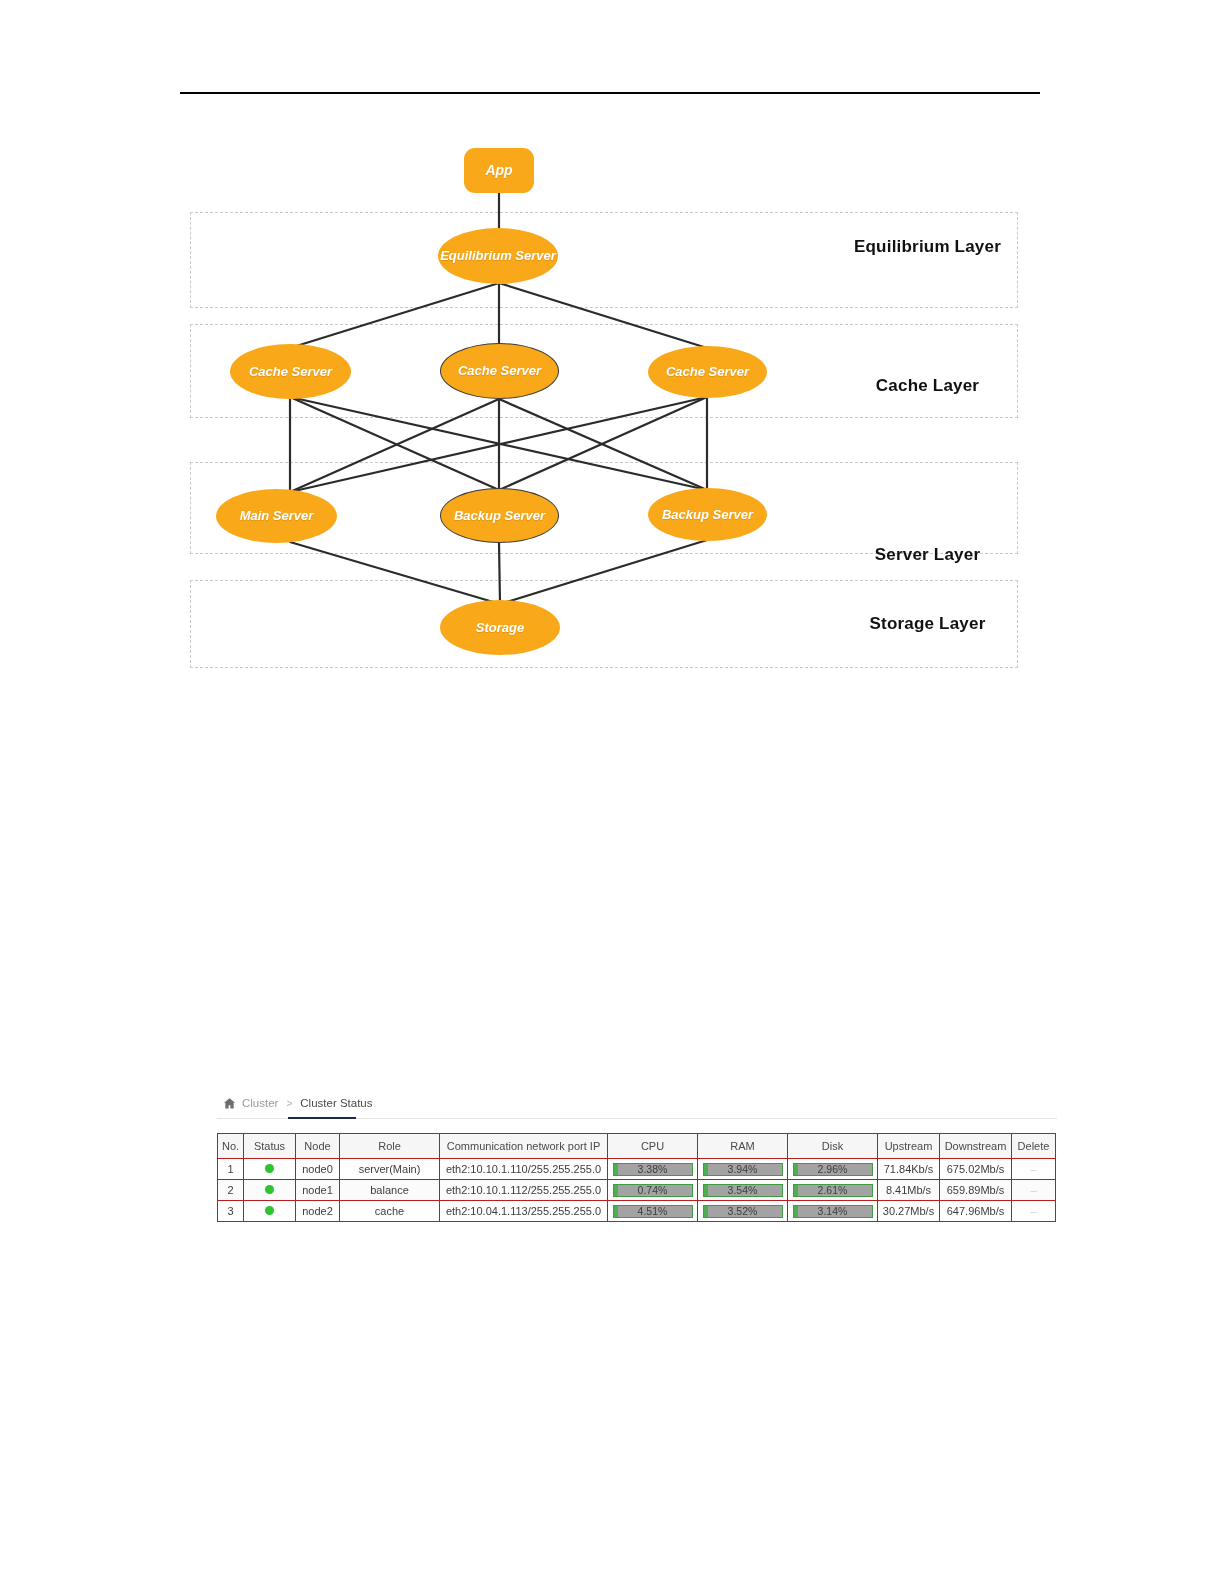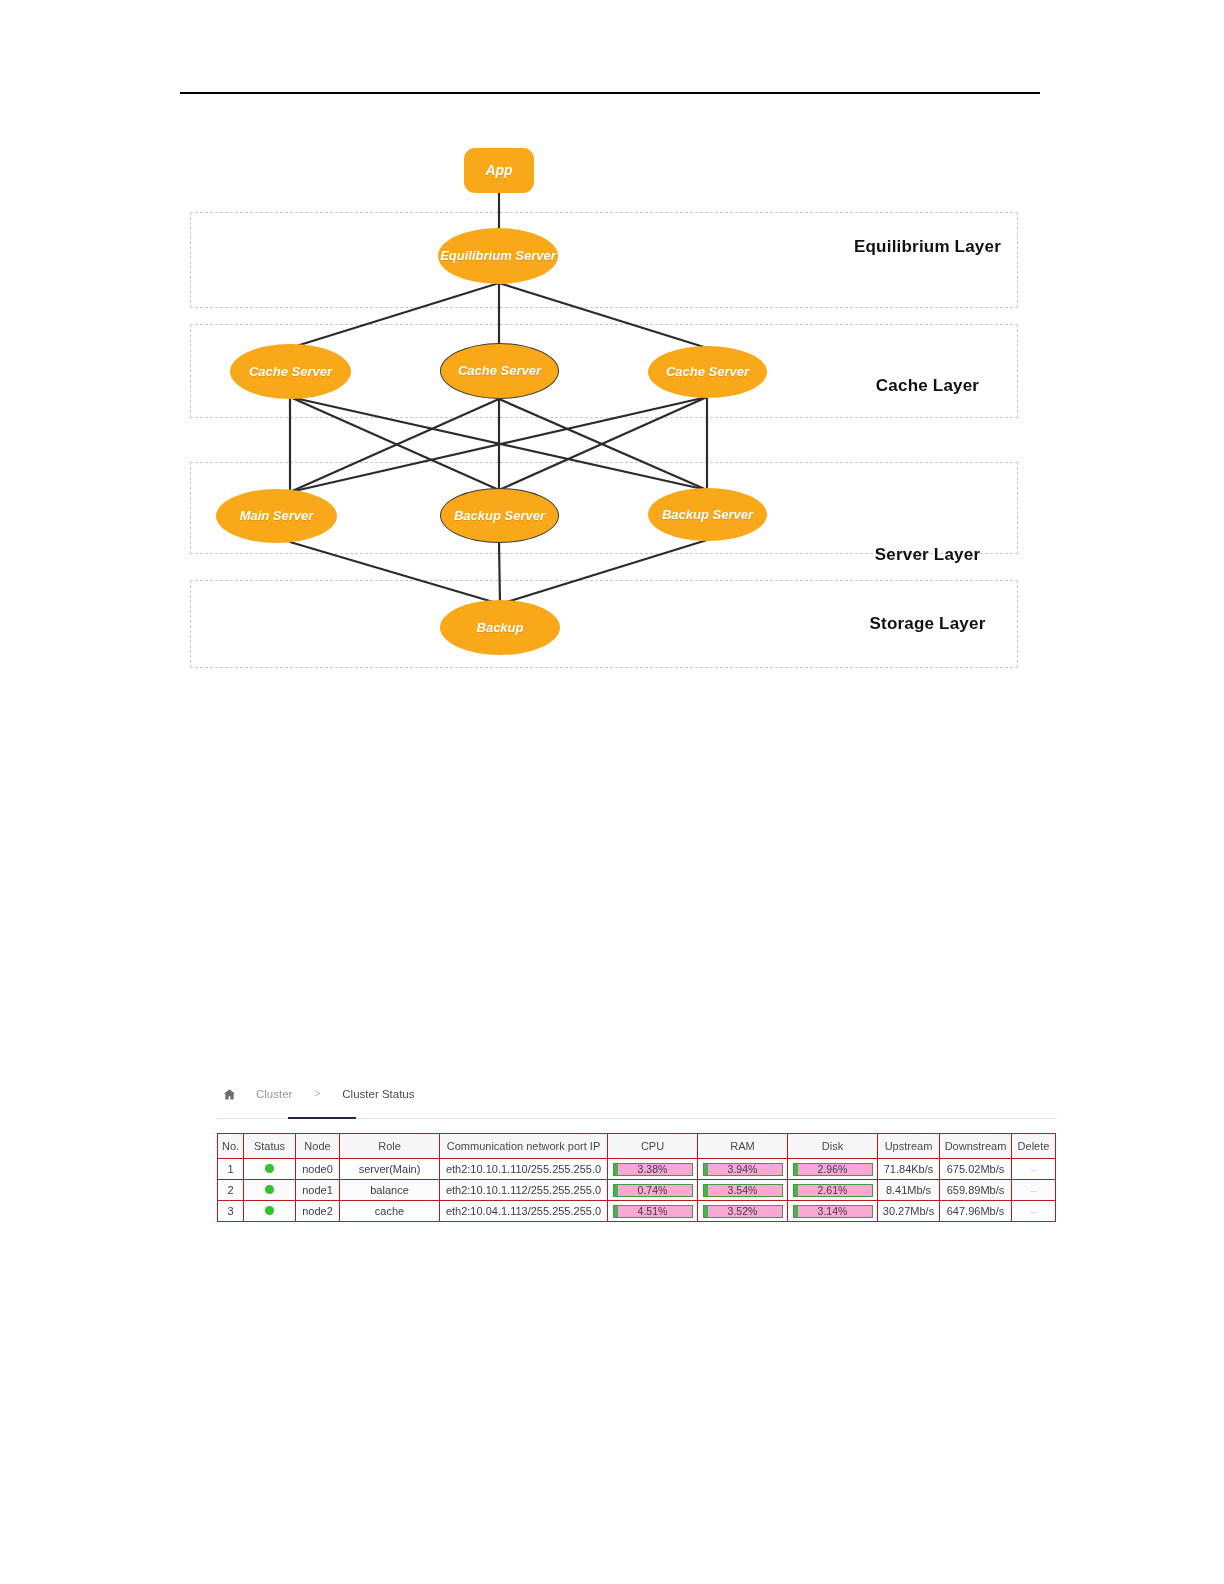--- a/index.html
+++ b/index.html
@@ -86,22 +86,22 @@
   .panel {
     position: absolute;
     left: 217px;
     top: 1088px;
     width: 840px;
     background: #ffffff;
   }
   .breadcrumb-bar {
     height: 30px;
     display: flex;
-    align-items: flex-start;
-    gap: 20px;
+    align-items: center;
+    gap: 6px;
     padding: 0 6px;
     border-bottom: 1px solid #e3e3e3;
     position: relative;
   }
   .home-icon {
     width: 13px;
     height: 13px;
     display: inline-block;
     color: #6d6d6d;
     line-height: 1;
@@ -167,21 +167,21 @@
     background: #2fc42f;
     box-shadow: 0 0 0 0.5px rgba(0,0,0,.06);
   }
 
   .meter {
     position: relative;
     width: 80px;
     height: 13px;
     margin: 0 auto;
     border: 1px solid #3f9c42;
-    background: #f9a8d4;
+    background: #a3a3a3;
     box-sizing: border-box;
   }
   .meter-fill {
     position: absolute;
     left: 0;
     top: 0;
     bottom: 0;
     background: #4caf50;
   }
   .meter-text {
@@ -272,21 +272,21 @@
     <span>Main Server</span>
   </div>
   <div class="node ellipse outlined" style="left:440px; top:488px; width:119px; height:55px;">
     <span>Backup Server</span>
   </div>
   <div class="node ellipse" style="left:648px; top:488px; width:119px; height:53px;">
     <span>Backup Server</span>
   </div>
 
   <div class="node ellipse" style="left:440px; top:600px; width:120px; height:55px;">
-    <span>Backup</span>
+    <span>Storage</span>
   </div>
 
   <div class="layer-label" style="left:845px; top:236px; width:165px;">
     <span>Equilibrium Layer</span>
   </div>
   <div class="layer-label" style="left:845px; top:356px; width:165px;margin-top:19px;">
     <span>Cache Layer</span>
   </div>
   <div class="layer-label" style="left:845px; top:500px; width:165px;margin-top:44px;">
     <span>Server Layer</span>

